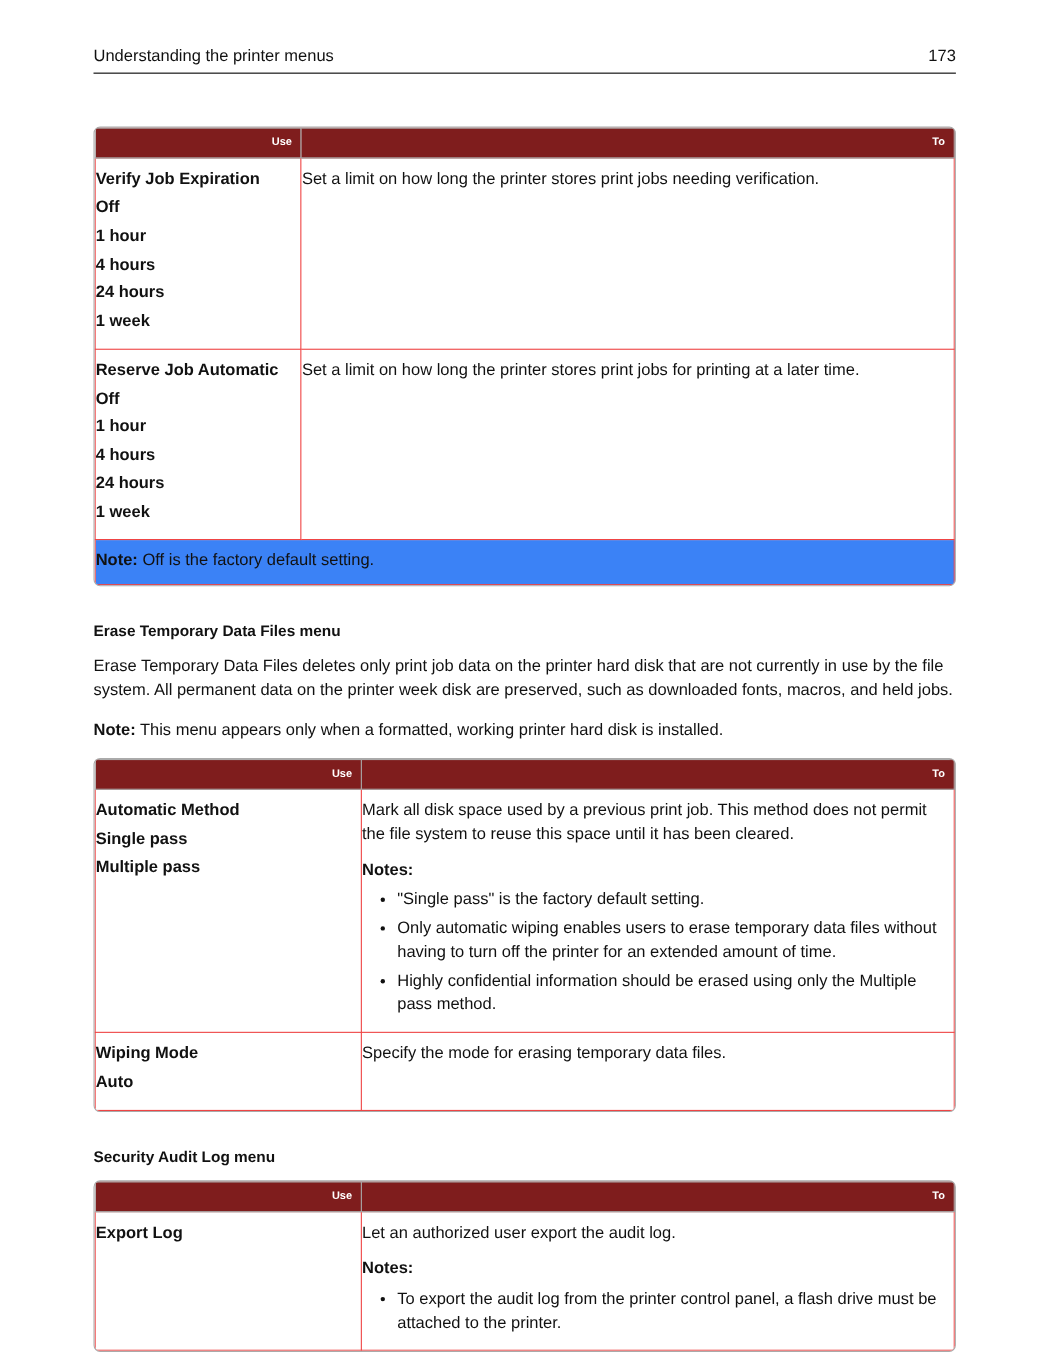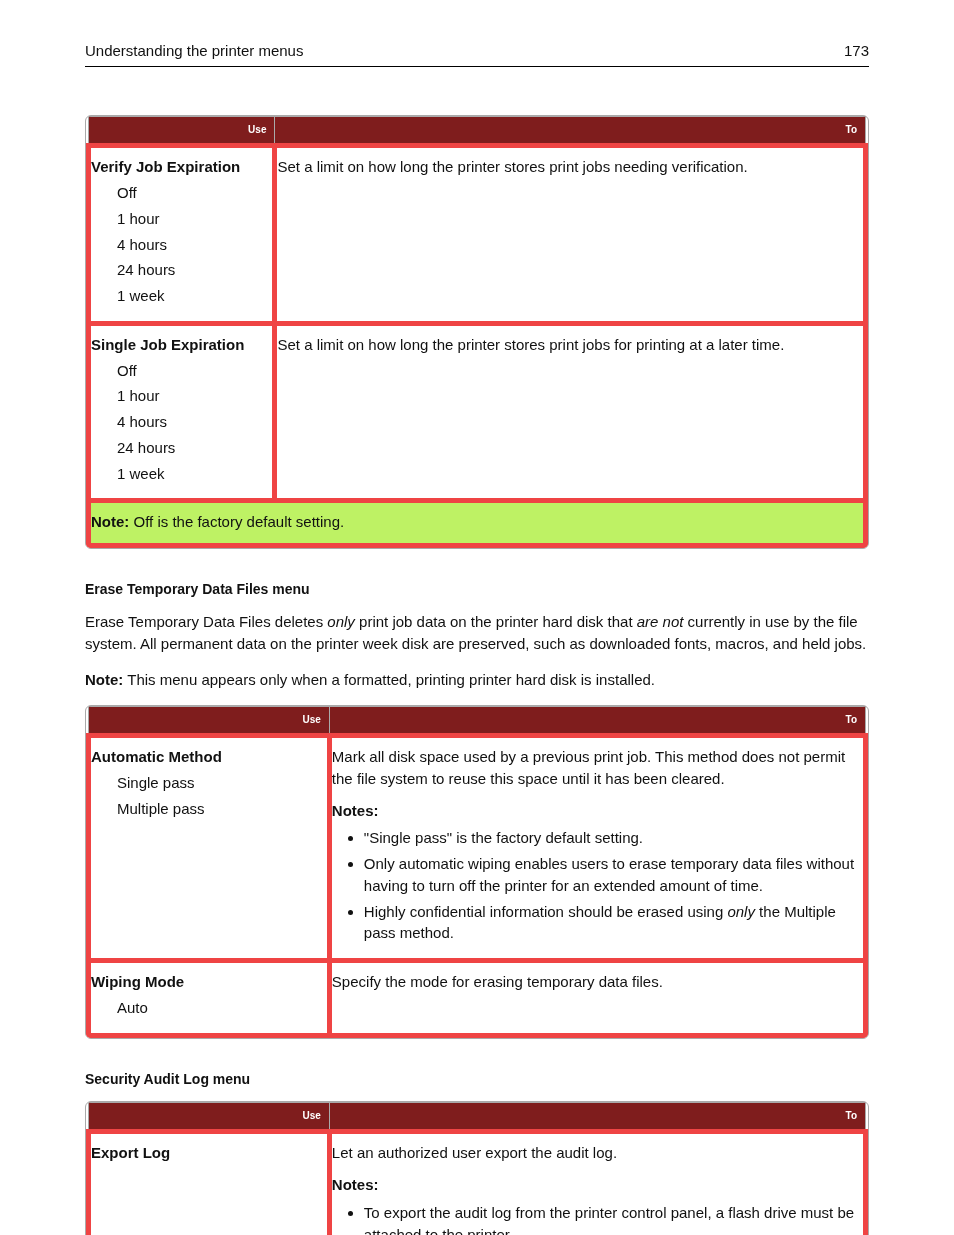--- a/index.html
+++ b/index.html
@@ -34,41 +34,41 @@
   th {
     background: #7f1d1d;
     color: #fff;
     text-align: right;
     font-weight: 600;
     padding: 6px 8px;
     border: 1px solid #aaa;
     font-size: 10px;
   }
   td {
-    border: 5px solid #ef4444;
+    border: 1px solid #ef4444;
     padding: 8px 8px 10px 0;
     vertical-align: top;
     font-size: 15px;
   }
   .setting-title { font-weight: 700; display: block; }
-  .options { margin-left: 26px; margin-top: 4px; }
+  .options { margin-top: 4px; font-weight: bold; }
   .options div { margin: 4px 0; }
-  .note-row td { background: #bef264; }
+  .note-row td { background: #3b82f6; }
   h2 {
     font-size: 14px;
     font-weight: 700;
     margin: 30px 0 12px 0;
   }
   p { margin: 10px 0 14px 0; }
   ul { margin: 6px 0 4px 0; padding-left: 32px; }
   li { margin: 4px 0; }
   .w-use { width: 24%; }
   .w-use2 { width: 31%; }
   .bold { font-weight: 700; }
-  .italic { font-style: italic; }
+  .italic { }
 </style>
 </head>
 <body>
 
 <div class="header-row">
   <span>Understanding the printer menus</span>
   <span>173</span>
 </div>
 
 <div class="outer-round">
@@ -86,21 +86,21 @@
         <div>1 hour</div>
         <div>4 hours</div>
         <div>24 hours</div>
         <div>1 week</div>
       </div>
     </td>
     <td>Set a limit on how long the printer stores print jobs needing verification.</td>
   </tr>
   <tr>
     <td>
-      <span class="setting-title">Single Job Expiration</span>
+      <span class="setting-title">Reserve Job Automatic</span>
       <div class="options">
         <div>Off</div>
         <div>1 hour</div>
         <div>4 hours</div>
         <div>24 hours</div>
         <div>1 week</div>
       </div>
     </td>
     <td>Set a limit on how long the printer stores print jobs for printing at a later time.</td>
   </tr>
@@ -111,21 +111,21 @@
   </tr>
 </tbody>
     </table>
 </div>
 
 <h2>Erase Temporary Data Files menu</h2>
 <p>
   <span>Erase Temporary Data Files deletes </span><span class="italic">only</span><span> print job data on the printer hard disk that </span><span class="italic">are not</span><span> currently in use by the file system. All permanent data on the printer week disk are preserved, such as downloaded fonts, macros, and held jobs.</span>
 </p>
 <p>
-  <span class="bold">Note:</span><span> This menu appears only when a formatted, printing printer hard disk is installed.</span>
+  <span class="bold">Note:</span><span> This menu appears only when a formatted, working printer hard disk is installed.</span>
 </p>
 
 <div class="outer-round">
 <table>
   <tbody>
         <tr>
     <th class="w-use2">Use</th>
     <th>To</th>
   </tr>
   <tr>

